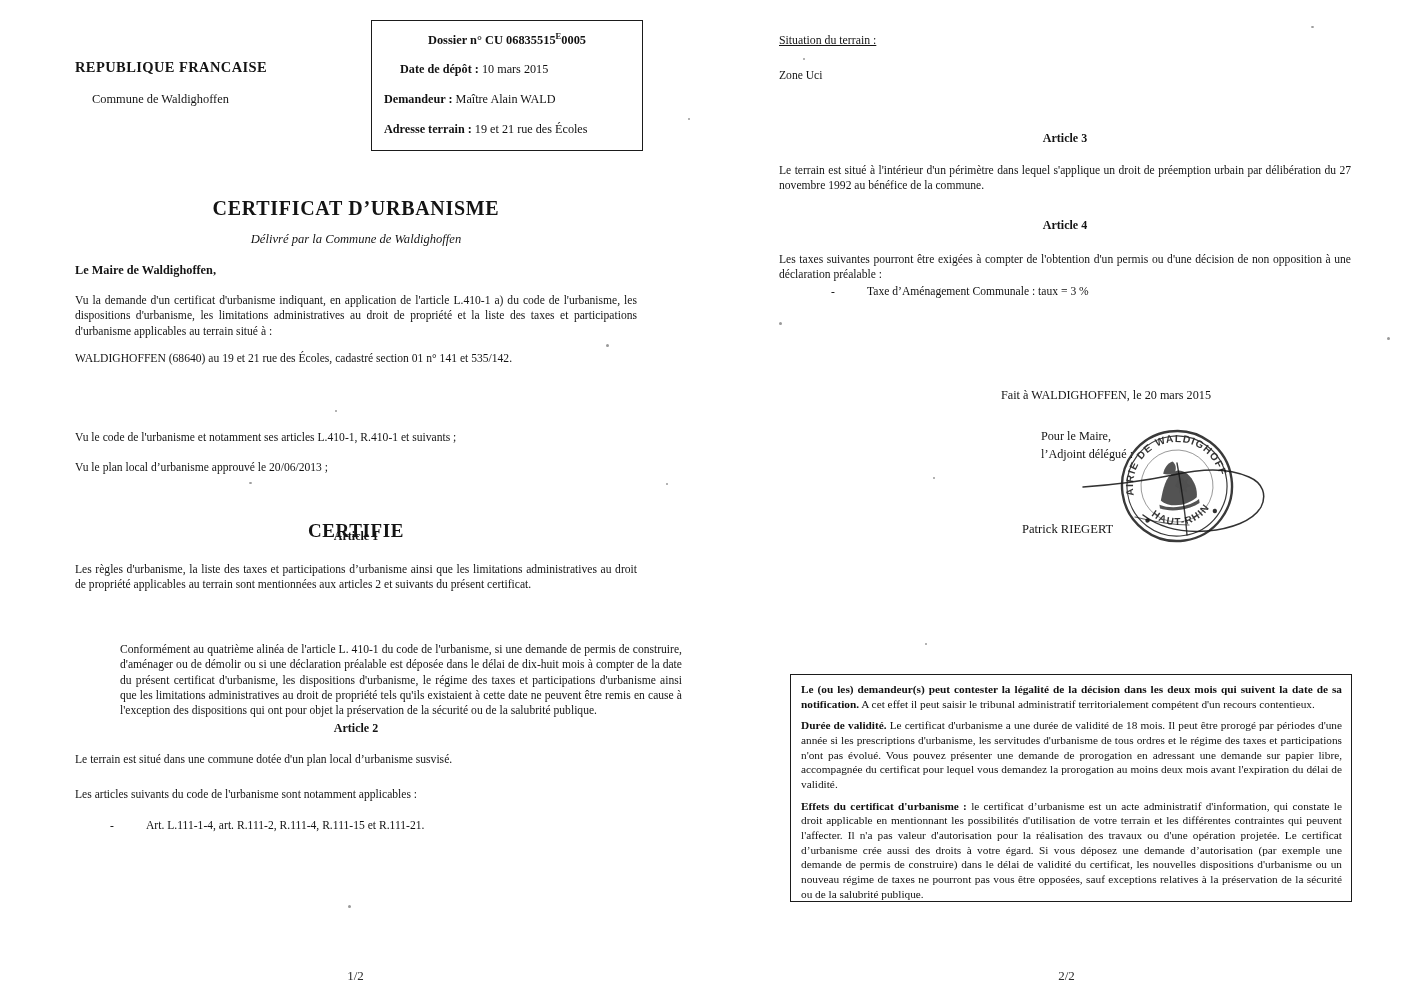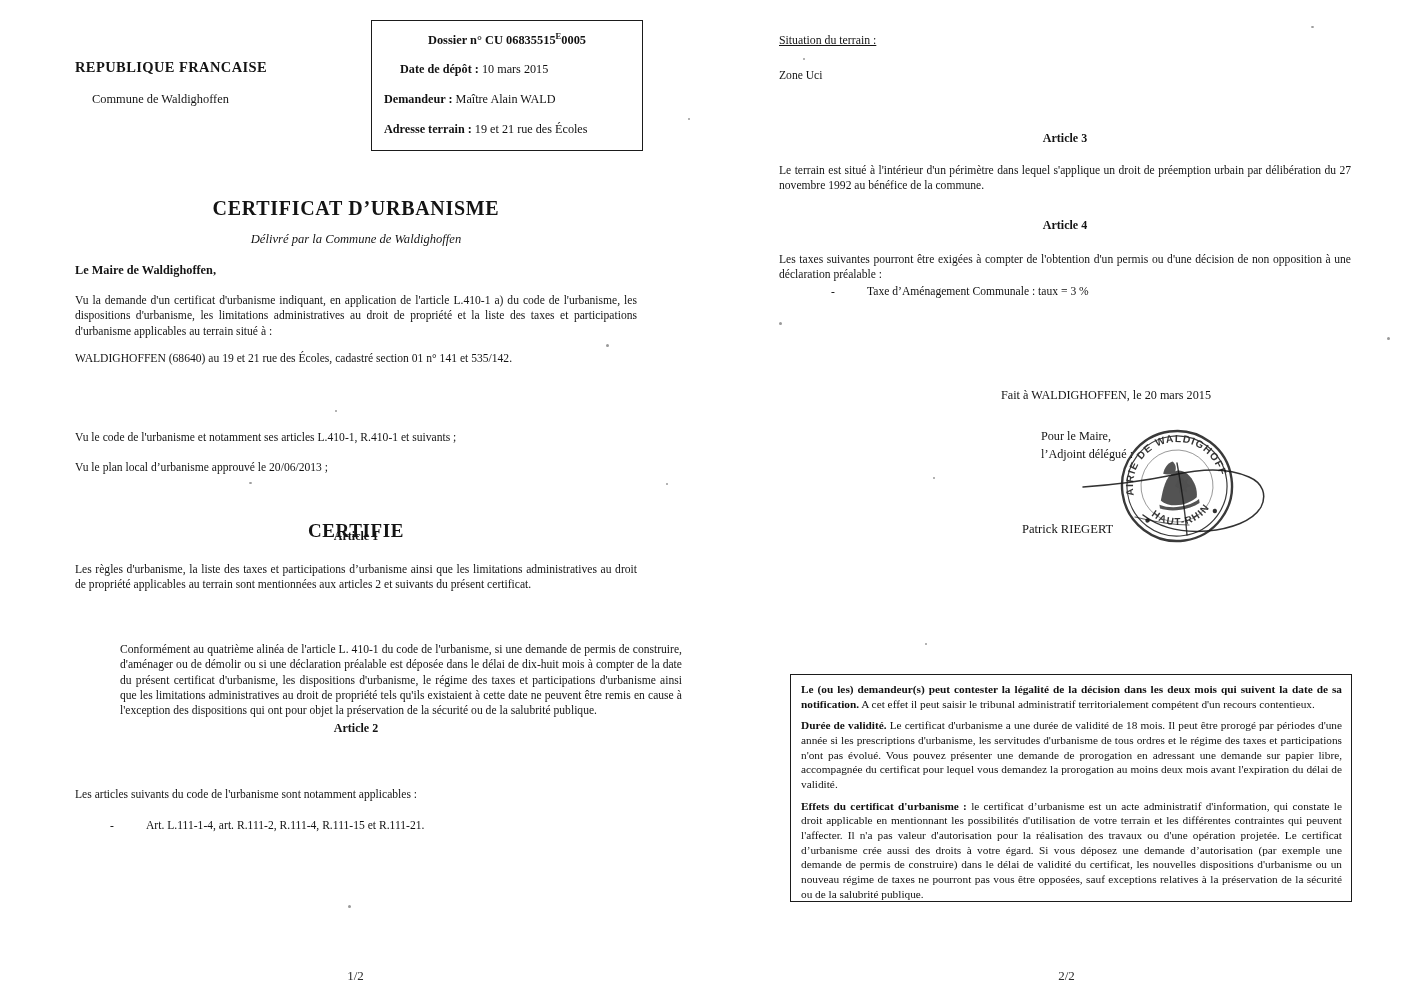--- a/index.html
+++ b/index.html
@@ -224,20 +224,21 @@
   <div class="blk" id="vu-code">Vu le code de l'urbanisme et notamment ses articles L.410-1, R.410-1 et suivants ;</div>
   <div class="blk" id="vu-plan">Vu le plan local d’urbanisme approuvé le 20/06/2013 ;</div>
 
   <div class="blk center" id="certifie">CERTIFIE</div>
 
   <div class="blk center" id="art1-h">Article 1</div>
   <div class="blk" id="art1-p1">Les règles d'urbanisme, la liste des taxes et participations d’urbanisme ainsi que les limitations administratives au droit de propriété applicables au terrain sont mentionnées aux articles 2 et suivants du présent certificat.</div>
   <div class="blk" id="art1-p2">Conformément au quatrième alinéa de l'article L. 410-1 du code de l'urbanisme, si une demande de permis de construire, d'aménager ou de démolir ou si une déclaration préalable est déposée dans le délai de dix-huit mois à compter de la date du présent certificat d'urbanisme, les dispositions d'urbanisme, le régime des taxes et participations d'urbanisme ainsi que les limitations administratives au droit de propriété tels qu'ils existaient à cette date ne peuvent être remis en cause à l'exception des dispositions qui ont pour objet la préservation de la sécurité ou de la salubrité publique.</div>
 
   <div class="blk center" id="art2-h">Article 2</div>
+  <div class="blk" id="art2-p1">Le terrain est situé dans une commune dotée d'un plan local d’urbanisme susvisé.</div>
   <div class="blk" id="art2-p2">Les articles suivants du code de l'urbanisme sont notamment applicables :</div>
   <ul class="dashlist" id="art2-list">
     <li>Art. L.111-1-4, art. R.111-2, R.111-4, R.111-15 et R.111-21.</li>
   </ul>
 
   <div class="footer" id="footer-left">1/2</div>
 
   <div class="speck" style="left:606px; top:344px; width:3px; height:3px;"></div>
   <div class="speck" style="left:249px; top:482px; width:3px; height:2px;"></div>
   <div class="speck" style="left:666px; top:483px; width:2px; height:2px;"></div>

